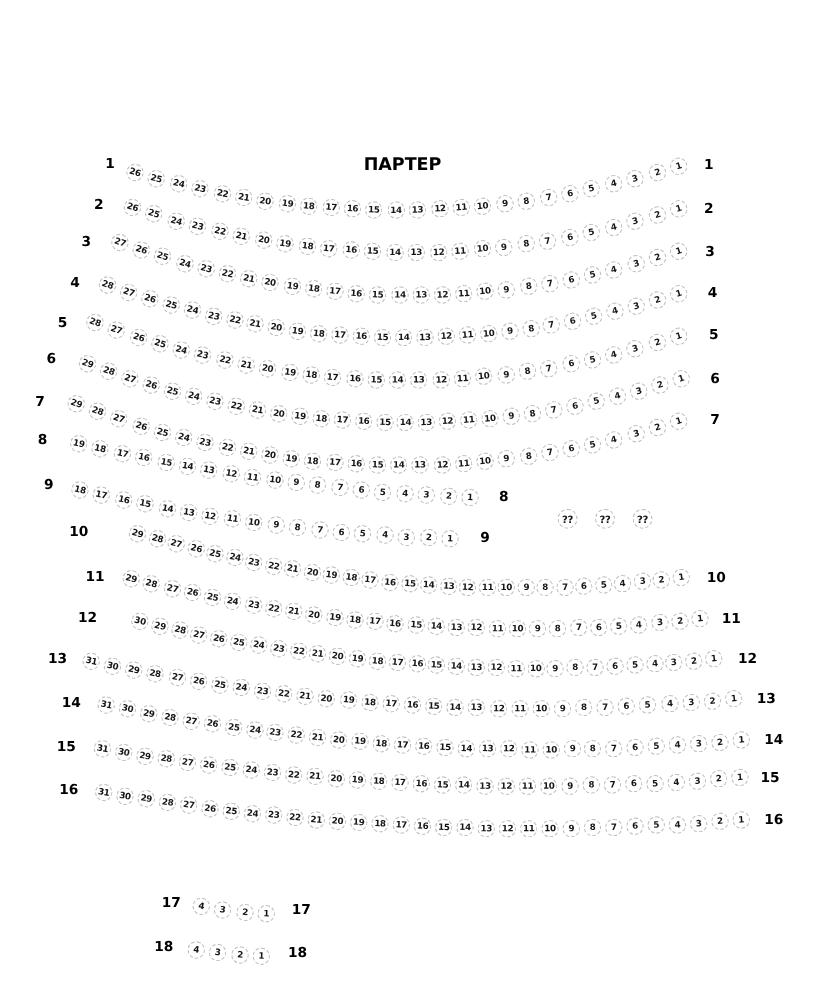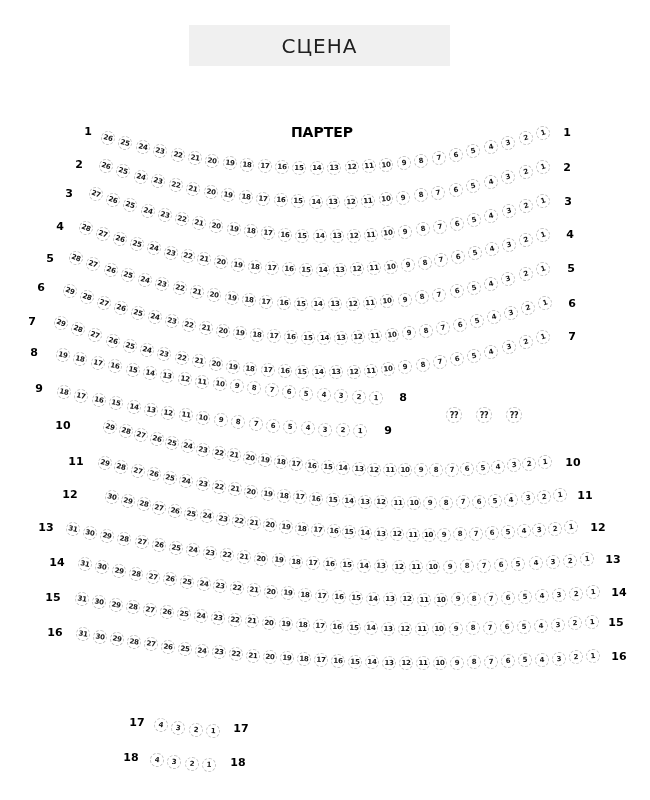--- a/index.html
+++ b/index.html
@@ -27,23 +27,20 @@
   .seat.unknown{width:16px;height:16px;font-size:8px;}
   .row-label{
     position:absolute;transform:translate(-50%,-50%);
     font-size:11px;font-weight:bold;color:#000;white-space:nowrap;
   }
 </style>
 </head>
 <body>
 
 <div class="chart">
-  <div class="stage">
-    <span>СЦЕНА</span>
-  </div>
   <div class="section-title">ПАРТЕР</div>
   <div id="seat-rows">
       <div>
         <span class="row-label" style="left: 88px; top: 131px;">1</span>
         <span class="seat" style="left: 101px; top: 131px; transform: rotate(16deg);">26</span>
         <span class="seat" style="left: 118.4px; top: 135.792px; transform: rotate(14.8deg);">25</span>
         <span class="seat" style="left: 135.8px; top: 140.168px; transform: rotate(13.5deg);">24</span>
         <span class="seat" style="left: 153.2px; top: 144.128px; transform: rotate(12.2deg);">23</span>
         <span class="seat" style="left: 170.6px; top: 147.672px; transform: rotate(10.9deg);">22</span>
         <span class="seat" style="left: 188px; top: 150.8px; transform: rotate(9.5deg);">21</span>

